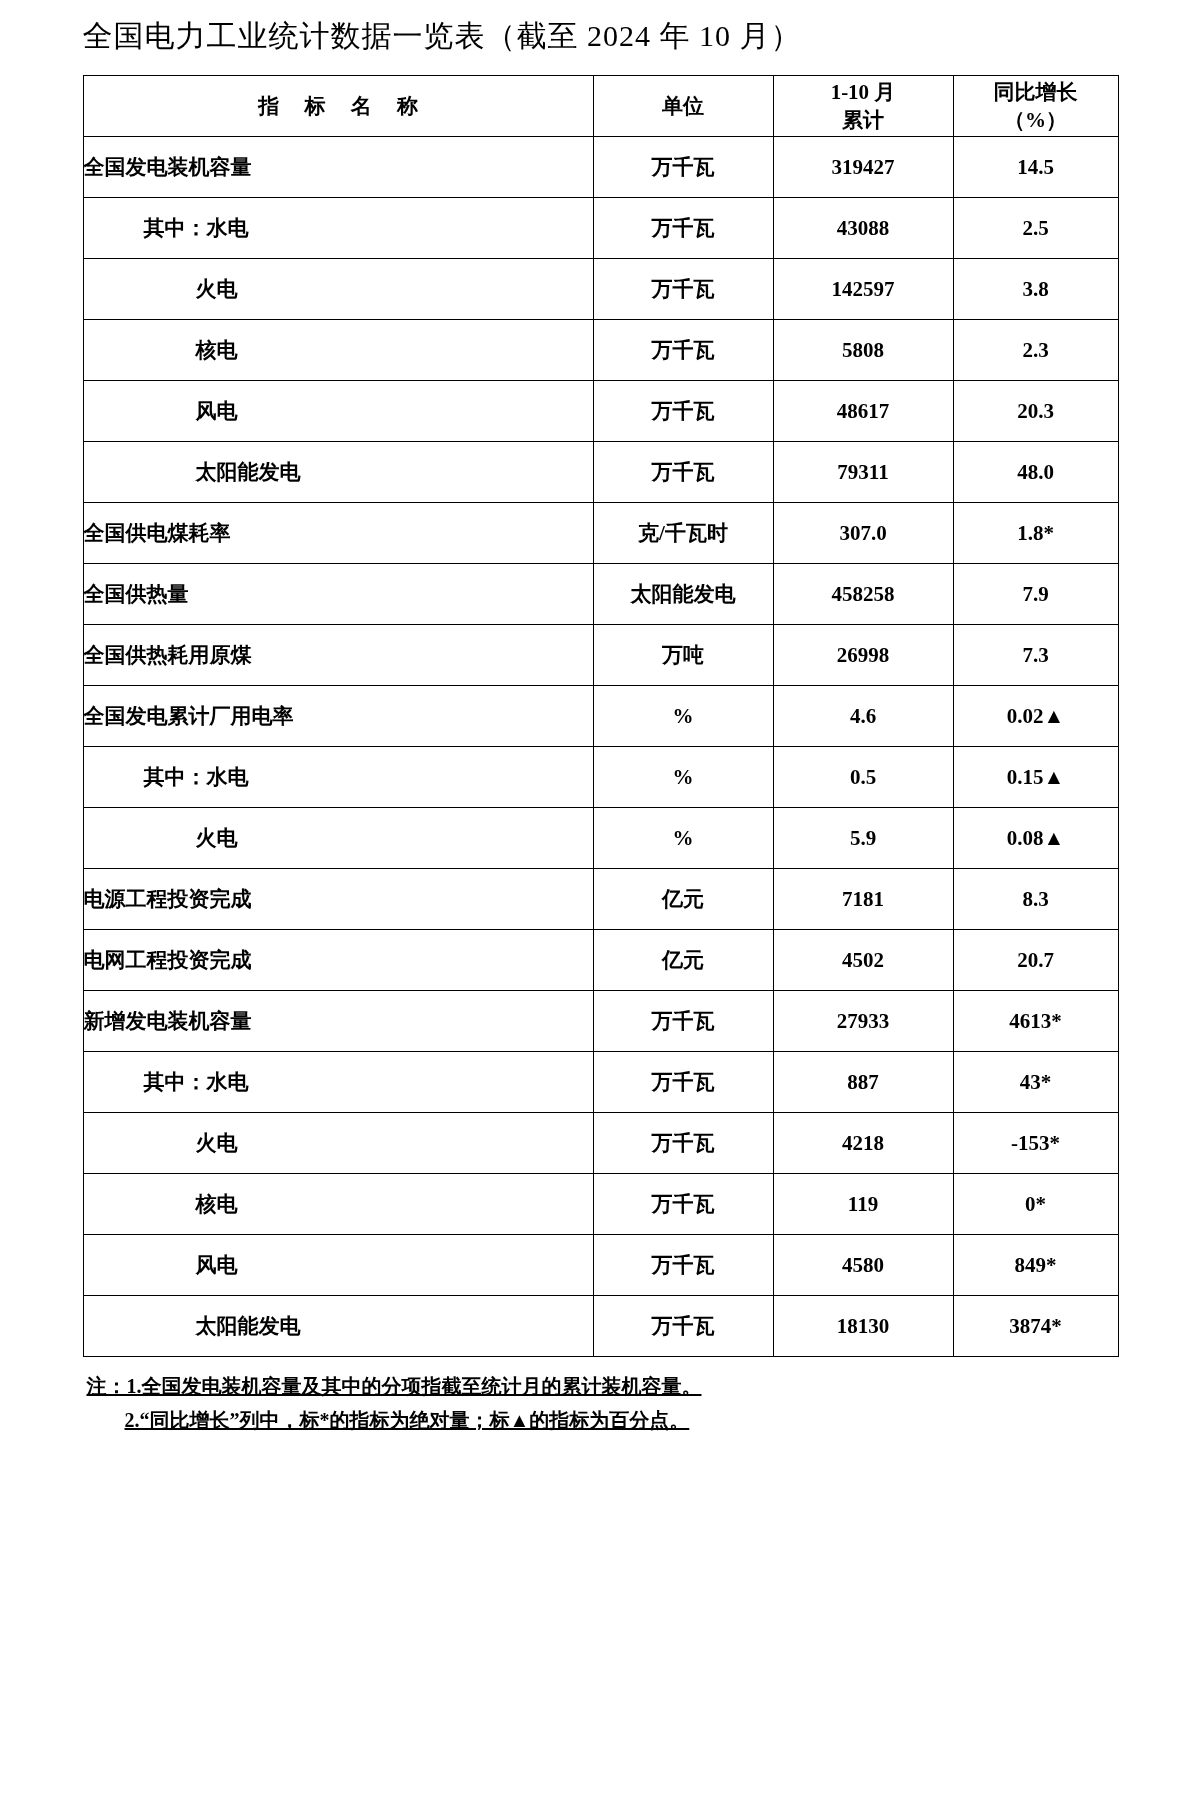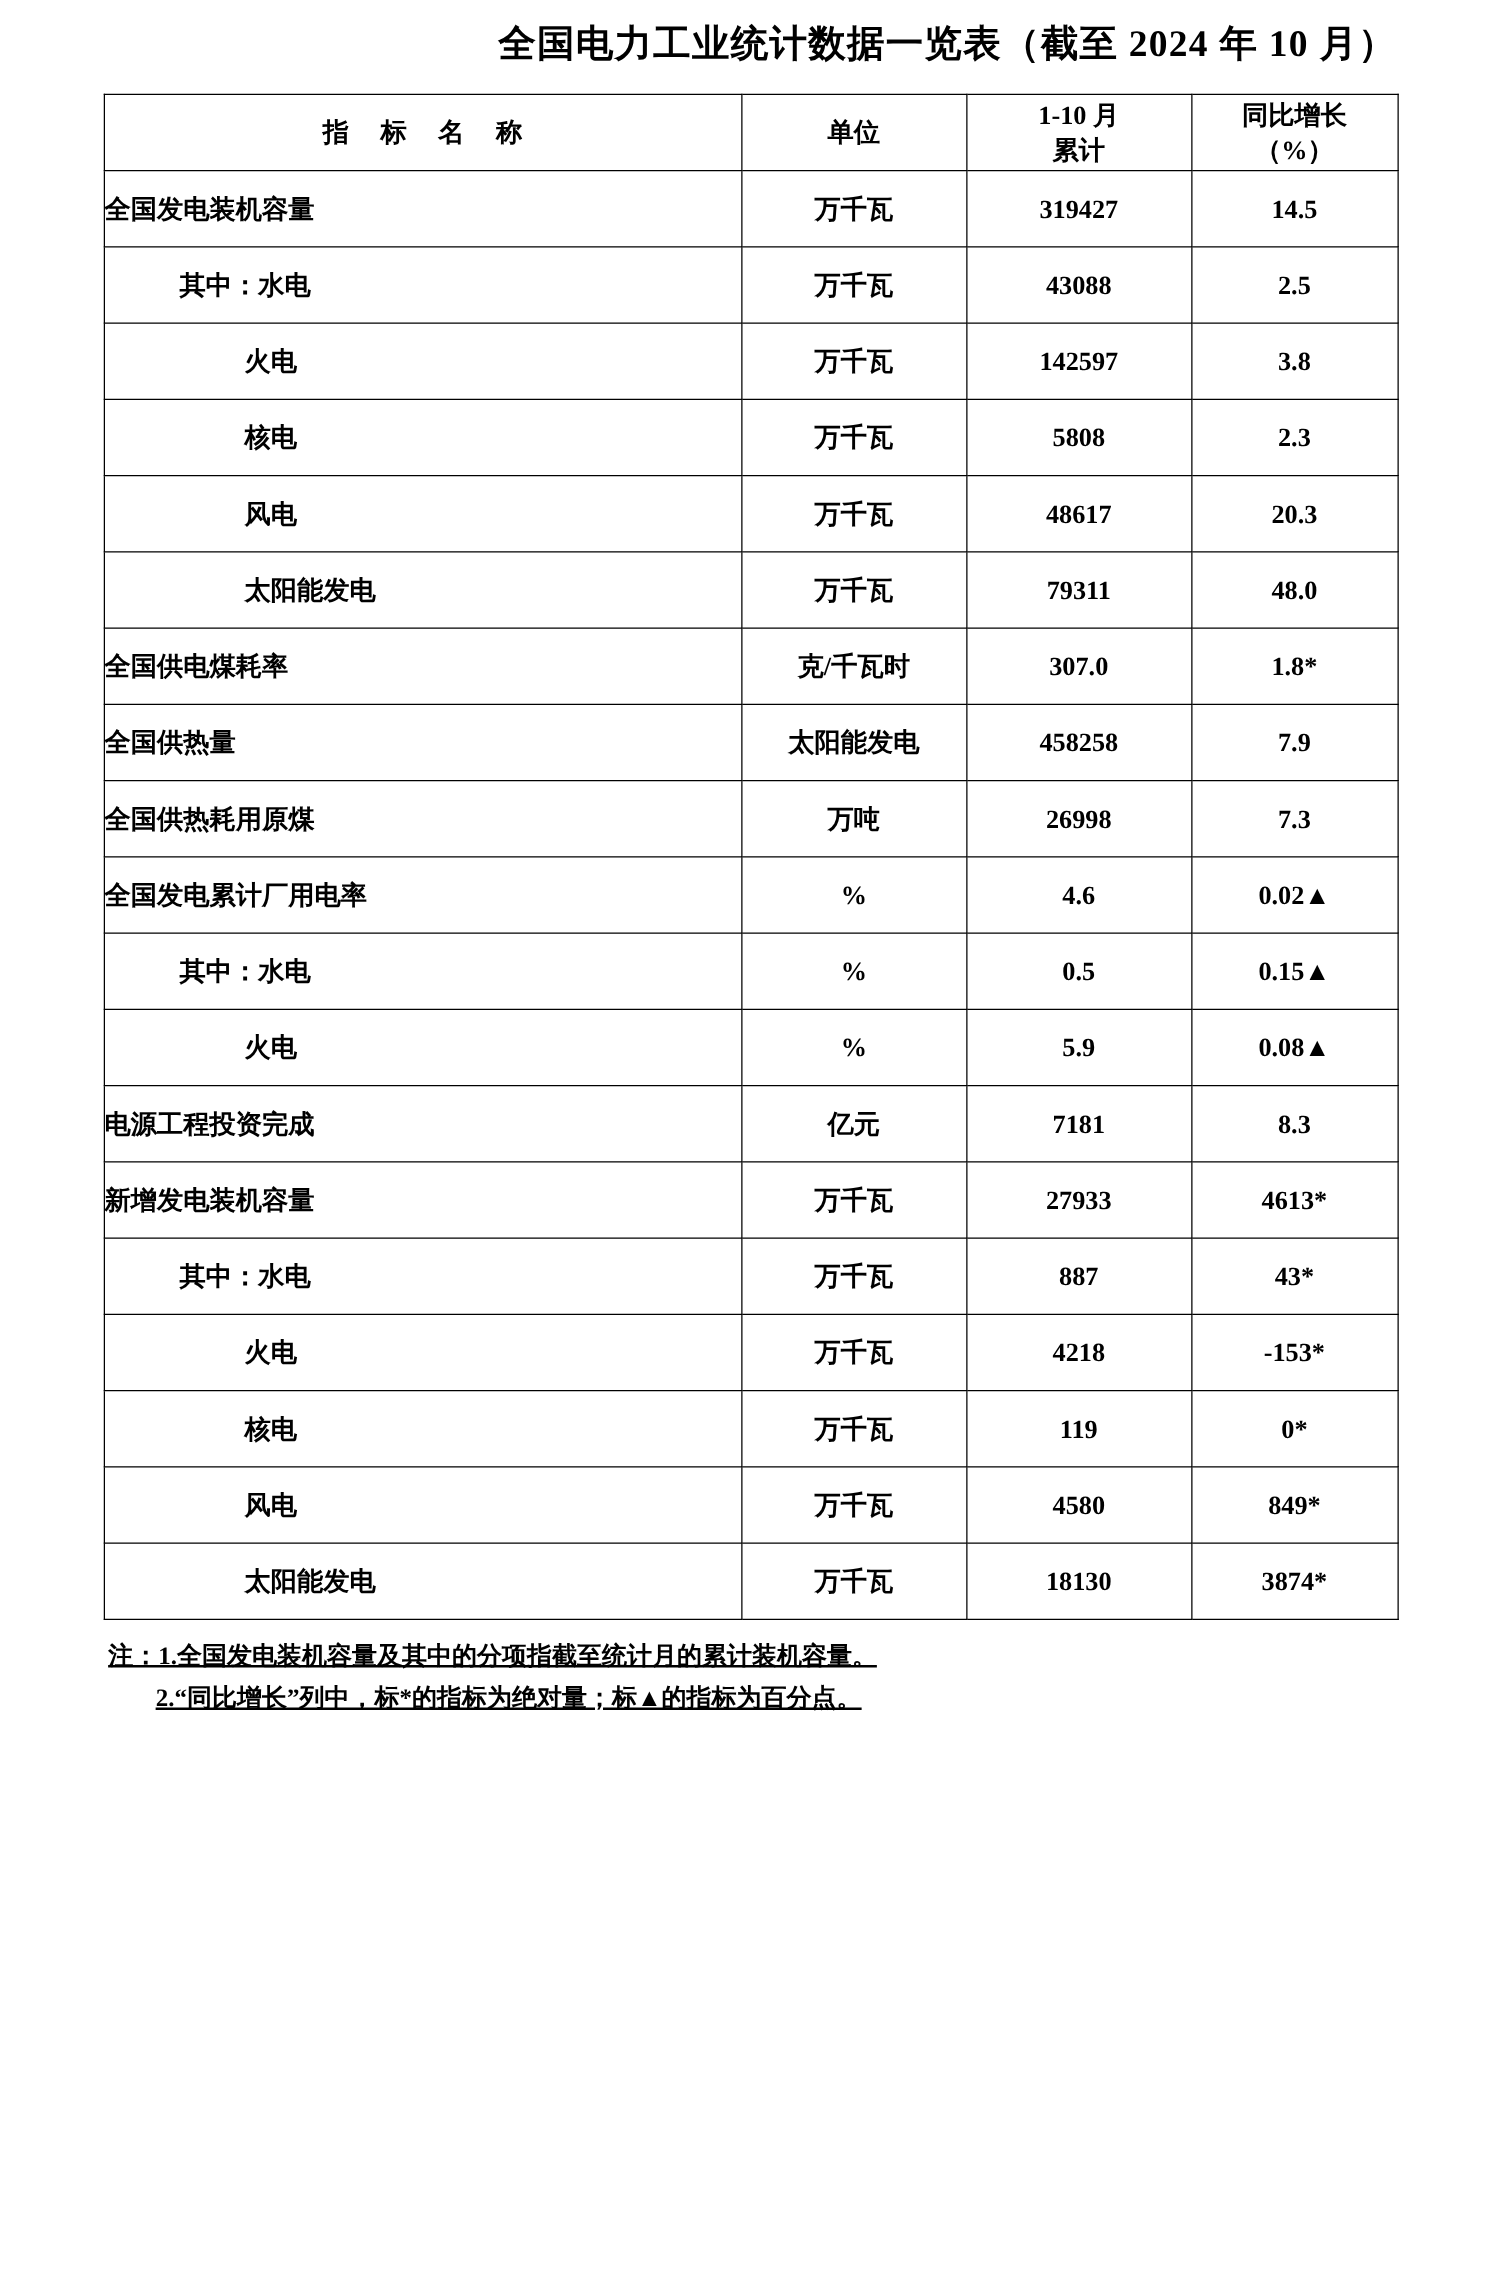--- a/index.html
+++ b/index.html
@@ -14,23 +14,23 @@
     color: #000000;
     -webkit-font-smoothing: antialiased;
   }
   .page {
     width: 1035px;
     margin: 0 auto;
     padding: 0;
     box-sizing: border-box;
   }
   .doc-title {
-    text-align: right;
+    text-align: left;
     font-size: 30px;
-    font-weight: bold;
+    font-weight: normal;
     letter-spacing: 1px;
     padding: 16px 0 20px 0;
     line-height: 1.3;
   }
   table.stat-table {
     border-collapse: collapse;
     width: 1035px;
     table-layout: fixed;
   }
   table.stat-table td,
@@ -185,20 +185,26 @@
           <td class="cell-center">5.9</td>
           <td class="cell-center">0.08▲</td>
         </tr>
         <tr>
           <td class="cell-name">电源工程投资完成</td>
           <td class="cell-center">亿元</td>
           <td class="cell-center">7181</td>
           <td class="cell-center">8.3</td>
         </tr>
         <tr>
+          <td class="cell-name">电网工程投资完成</td>
+          <td class="cell-center">亿元</td>
+          <td class="cell-center">4502</td>
+          <td class="cell-center">20.7</td>
+        </tr>
+        <tr>
           <td class="cell-name">新增发电装机容量</td>
           <td class="cell-center">万千瓦</td>
           <td class="cell-center">27933</td>
           <td class="cell-center">4613*</td>
         </tr>
         <tr>
           <td class="cell-name indent-1">其中：水电</td>
           <td class="cell-center">万千瓦</td>
           <td class="cell-center">887</td>
           <td class="cell-center">43*</td>

